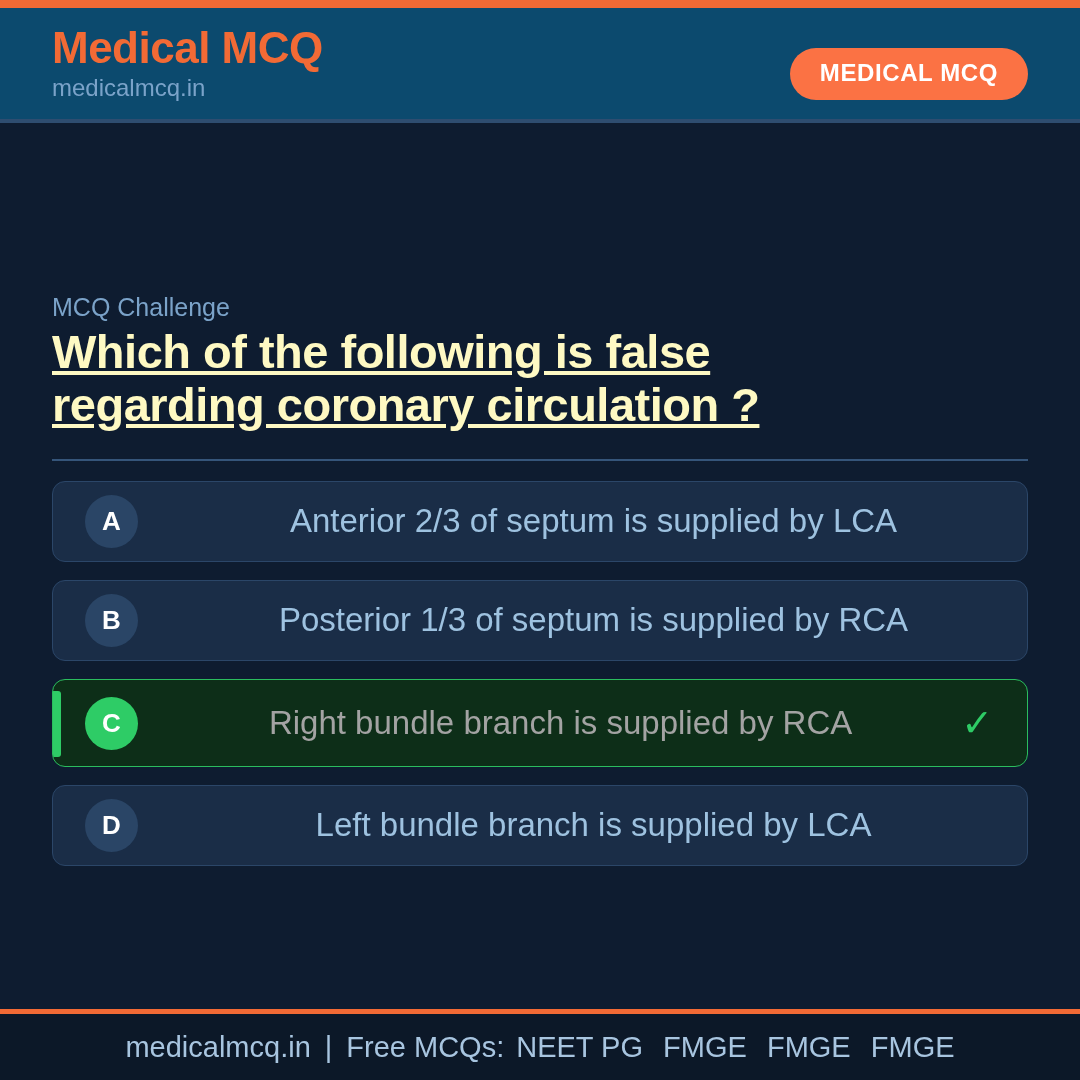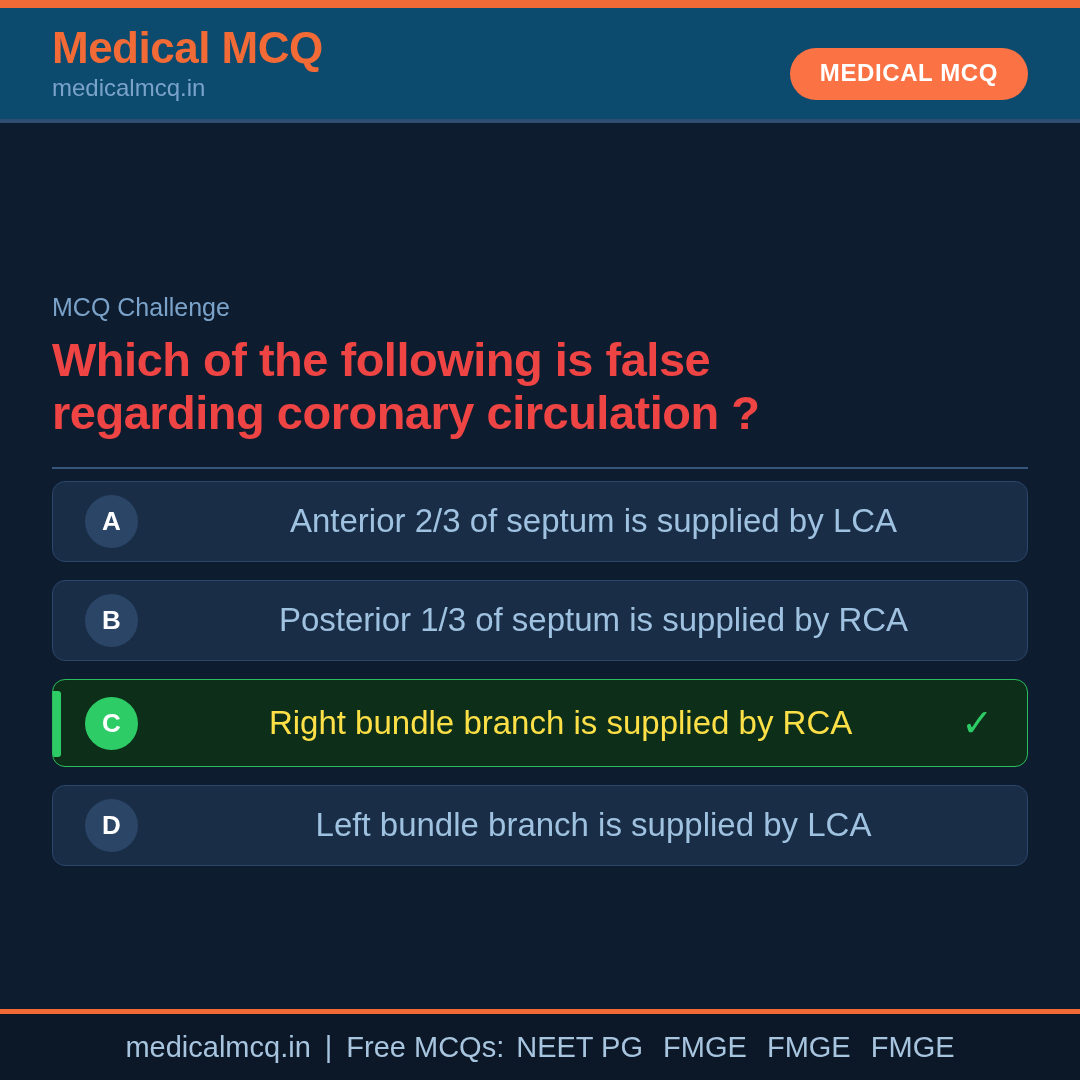--- a/index.html
+++ b/index.html
@@ -76,29 +76,30 @@
   .content {
     position: absolute;
     left: 52px;
     top: 292px;
     width: 976px;
   }
   .eyebrow {
     font-size: 25px;
     color: #7ba3c9;
     line-height: 1.2;
-    margin-bottom: 12px;
+    margin-bottom: 4px;
   }
   .question {
     font-size: 47px;
     font-weight: bold;
-    color: #ef4444;
+    color: #fef9c3;
     line-height: 1.12;
     letter-spacing: -0.5px;
     margin: 0;
+    text-decoration: underline;
   }
   .q-line { display: block; }
   .title-rule {
     width: 976px;
     height: 2px;
     background: #35557a;
     margin-top: 28px;
   }
 
   
@@ -158,21 +159,21 @@
   }
   .opt-text {
     font-size: 33px;
     color: #9ec2e0;
     margin-left: 22px;
     line-height: 1.1;
     flex: 1;
     text-align: center;
   }
   .option.correct .opt-text {
-    color: #fde047;
+    color: #a3a3a3;
   }
   .check-icon {
     margin-right: 34px;
     color: #2ecc66;
     font-size: 38px;
     line-height: 1;
     display: none;
   }
   .option.correct .check-icon { display: block; }
 

